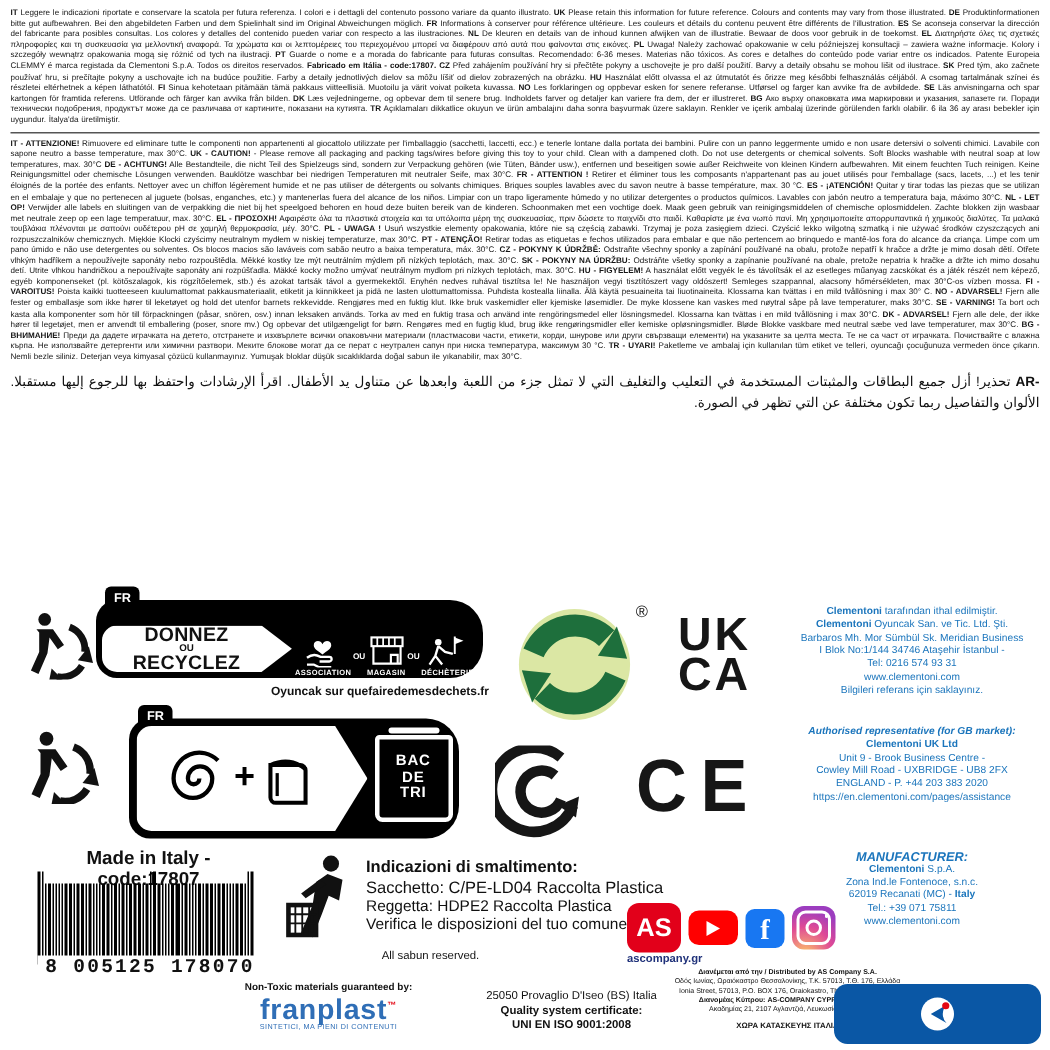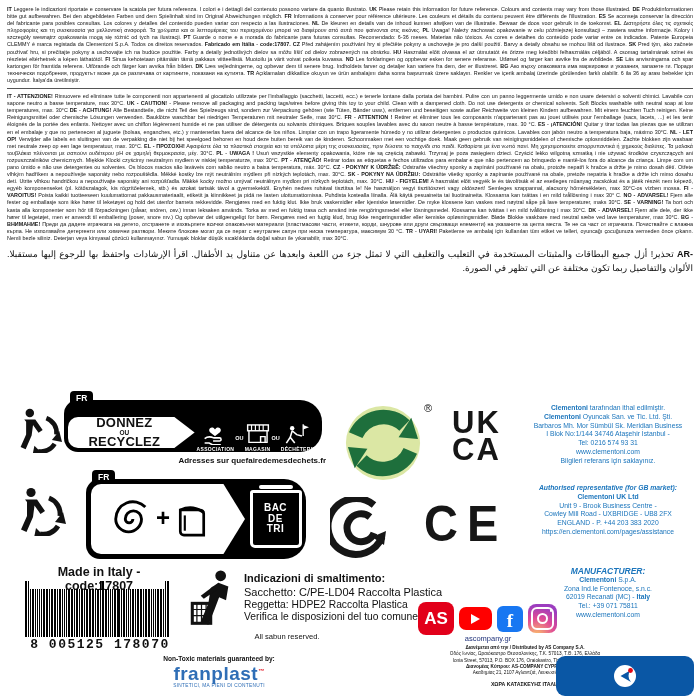--- a/index.html
+++ b/index.html
@@ -67,21 +67,21 @@
            align-items:center;justify-content:center;font-weight:bold;font-size:17px;}
   .yt{width:33px;height:23px;background:#f00;border-radius:7px;display:flex;align-items:center;justify-content:center;}
   .yt i{width:0;height:0;border-left:9px solid #fff;border-top:5.5px solid transparent;border-bottom:5.5px solid transparent;}
   .fb{width:26px;height:26px;background:#1877f2;border-radius:6px;color:#fff;display:flex;align-items:flex-end;
       justify-content:center;font-weight:bold;font-size:19px;line-height:22px;font-family:"Liberation Serif",serif;}
   .ig{width:29px;height:29px;border-radius:8px;background:radial-gradient(circle at 30% 110%,#fdc468,#df4996 48%,#9c3dbf 80%);
       display:flex;align-items:center;justify-content:center;position:relative;}
   .ig .frame{width:19px;height:19px;border:2px solid #fff;border-radius:6px;display:flex;align-items:center;justify-content:center;}
   .ig .lens{width:7px;height:7px;border:2px solid #fff;border-radius:50%;}
   .ig .dot{position:absolute;top:5px;right:5px;width:2.5px;height:2.5px;background:#fff;border-radius:50%;}
-  .asurl{font-weight:normal;font-size:7.5px;color:#20327a;text-align:center;}
+  .asurl{font-weight:bold;font-size:7.5px;color:#20327a;}
   .greek{text-align:center;font-size:4.7px;line-height:6.3px;color:#111;}
   .greek div:last-child{margin-top:5px;font-size:5.2px;}
   .clem-logo{background:#0a57a5;border-radius:9px;display:flex;align-items:center;justify-content:center;
              gap:5px;color:#fff;}
   .clem-logo .word{font-weight:bold;font-size:18px;letter-spacing:.3px;}
 </style>
 </head>
 <body>
 
 <div class="page">
@@ -133,21 +133,21 @@
         <svg width="26" height="22" viewBox="0 0 40 34">
           <path d="M28 2 v18" stroke="#fff" stroke-width="2"></path>
           <path d="M28 3 l9 3.5 -9 3.5z" fill="#fff"></path>
           <circle cx="11" cy="8" r="3.4" fill="#fff"></circle>
           <path d="M11 12 l7 6 8 2 M11 12 l-3 10 7 9 M8 22 l-6 9" fill="none" stroke="#fff" stroke-width="2.4"></path>
         </svg>
         <span class="lbl">DÉCHÈTERIE</span>
       </div>
     </div>
   </div>
-  <div class="adresses abs" style="left:64px;top:456px;width:262px">Adresses sur quefairedemesdechets.fr</div>
+  <div class="adresses abs" style="left:64px;top:456px;width:262px">Oyuncak sur quefairedemesdechets.fr</div>
 
   <svg class="abs" style="left:16px;top:486px" width="50" height="50" viewBox="0 0 50 50">
     <circle cx="15" cy="6.5" r="4.6" fill="#111"></circle>
     <path d="M9 13.5 L21 13.5 L29 25 L24.5 28 L18.5 19.5 L17 31 L10.5 46 L5 43.5 L11 30 L11 16 Z" fill="#111"></path>
     <path d="M33 12 A17 17 0 0 1 44 30" fill="none" stroke="#111" stroke-width="5"></path>
     <polygon points="47,26 39,36 50,38" fill="#111"></polygon>
     <path d="M42 40 A17 17 0 0 1 24 48" fill="none" stroke="#111" stroke-width="5"></path>
     <polygon points="28,50 20,42 18,52" fill="#111"></polygon>
   </svg>
 
@@ -310,20 +310,25 @@
   <div class="patent abs" style="left:182px;top:632px;width:210px">
     <div>All sabun reserved.</div>
   </div>
 
   <div class="franp abs" style="left:148px;top:655px;width:142px;text-align:center">
     <div class="np">Non-Toxic materials guaranteed by:</div>
     <div class="fp"><span>franplast</span><sup>™</sup></div>
     <div class="fps">SINTETICI, MA PIENI DI CONTENUTI</div>
   </div>
 
+  <div class="quality abs" style="left:296px;top:659px;width:170px">
+    <div>25050 Provaglio D'Iseo (BS) Italia</div>
+    <div><b>Quality system certificate:</b></div>
+    <div><b>UNI EN ISO 9001:2008</b></div>
+  </div>
 
   <div class="social abs" style="left:418px;top:602px">
     <div class="as-logo">AS</div>
     <div class="yt">
         <i></i>
       </div>
     <div class="fb">f</div>
     <div class="ig">
         <span class="frame">
           <span class="lens"></span>

